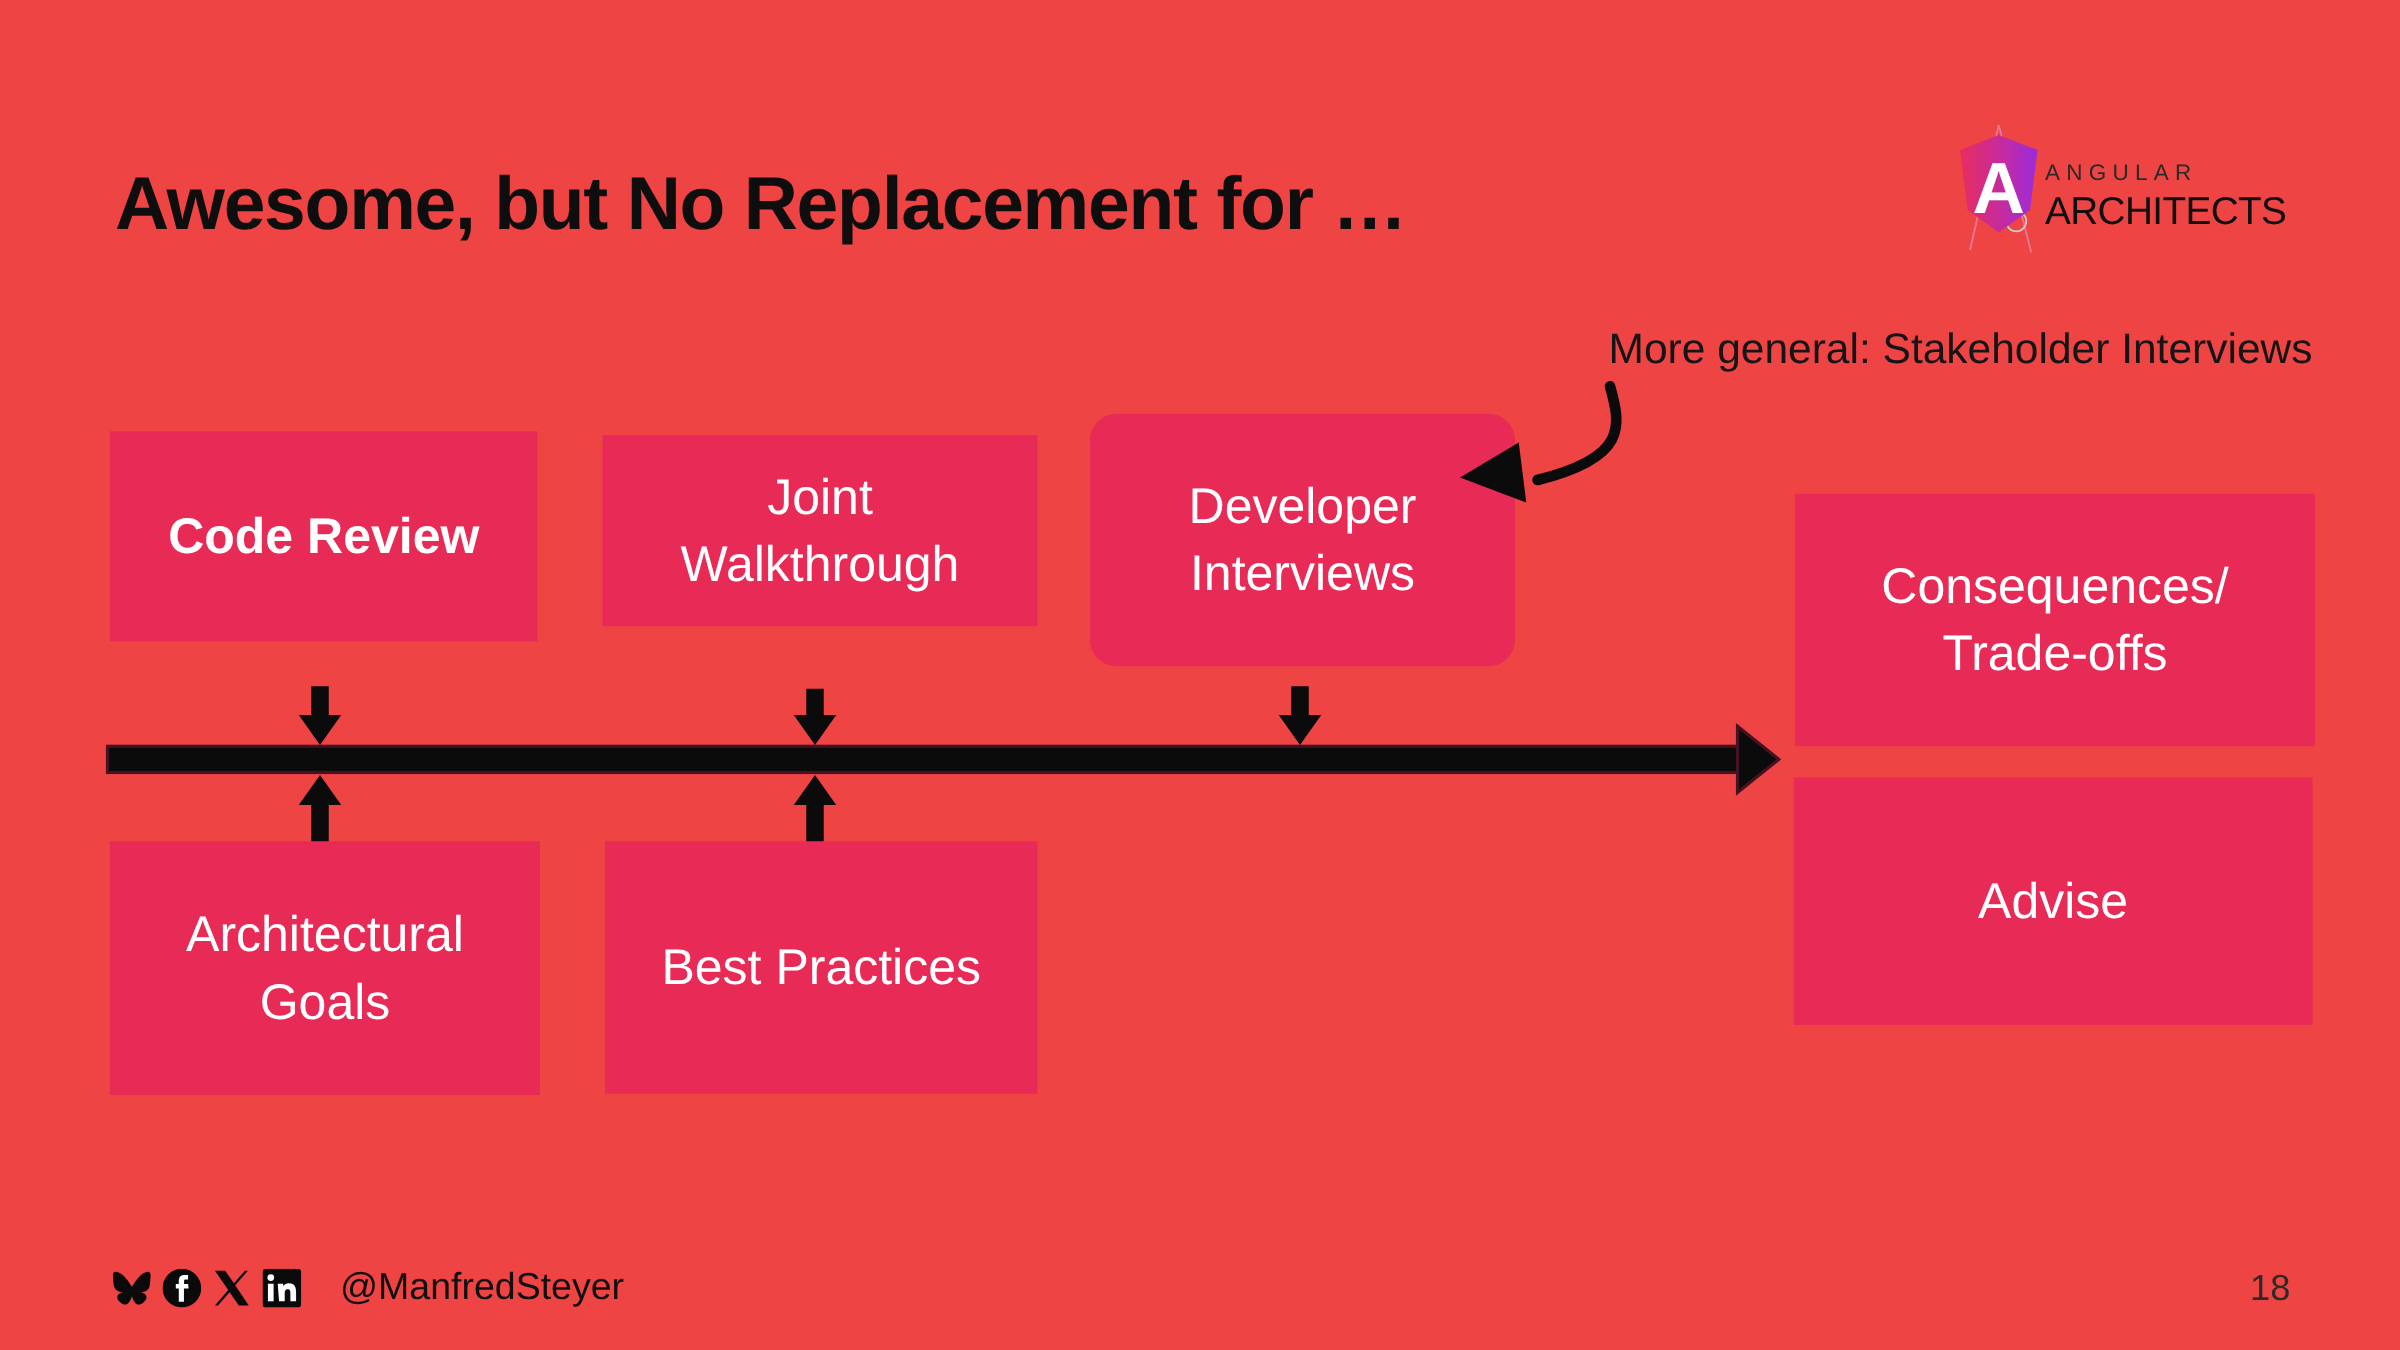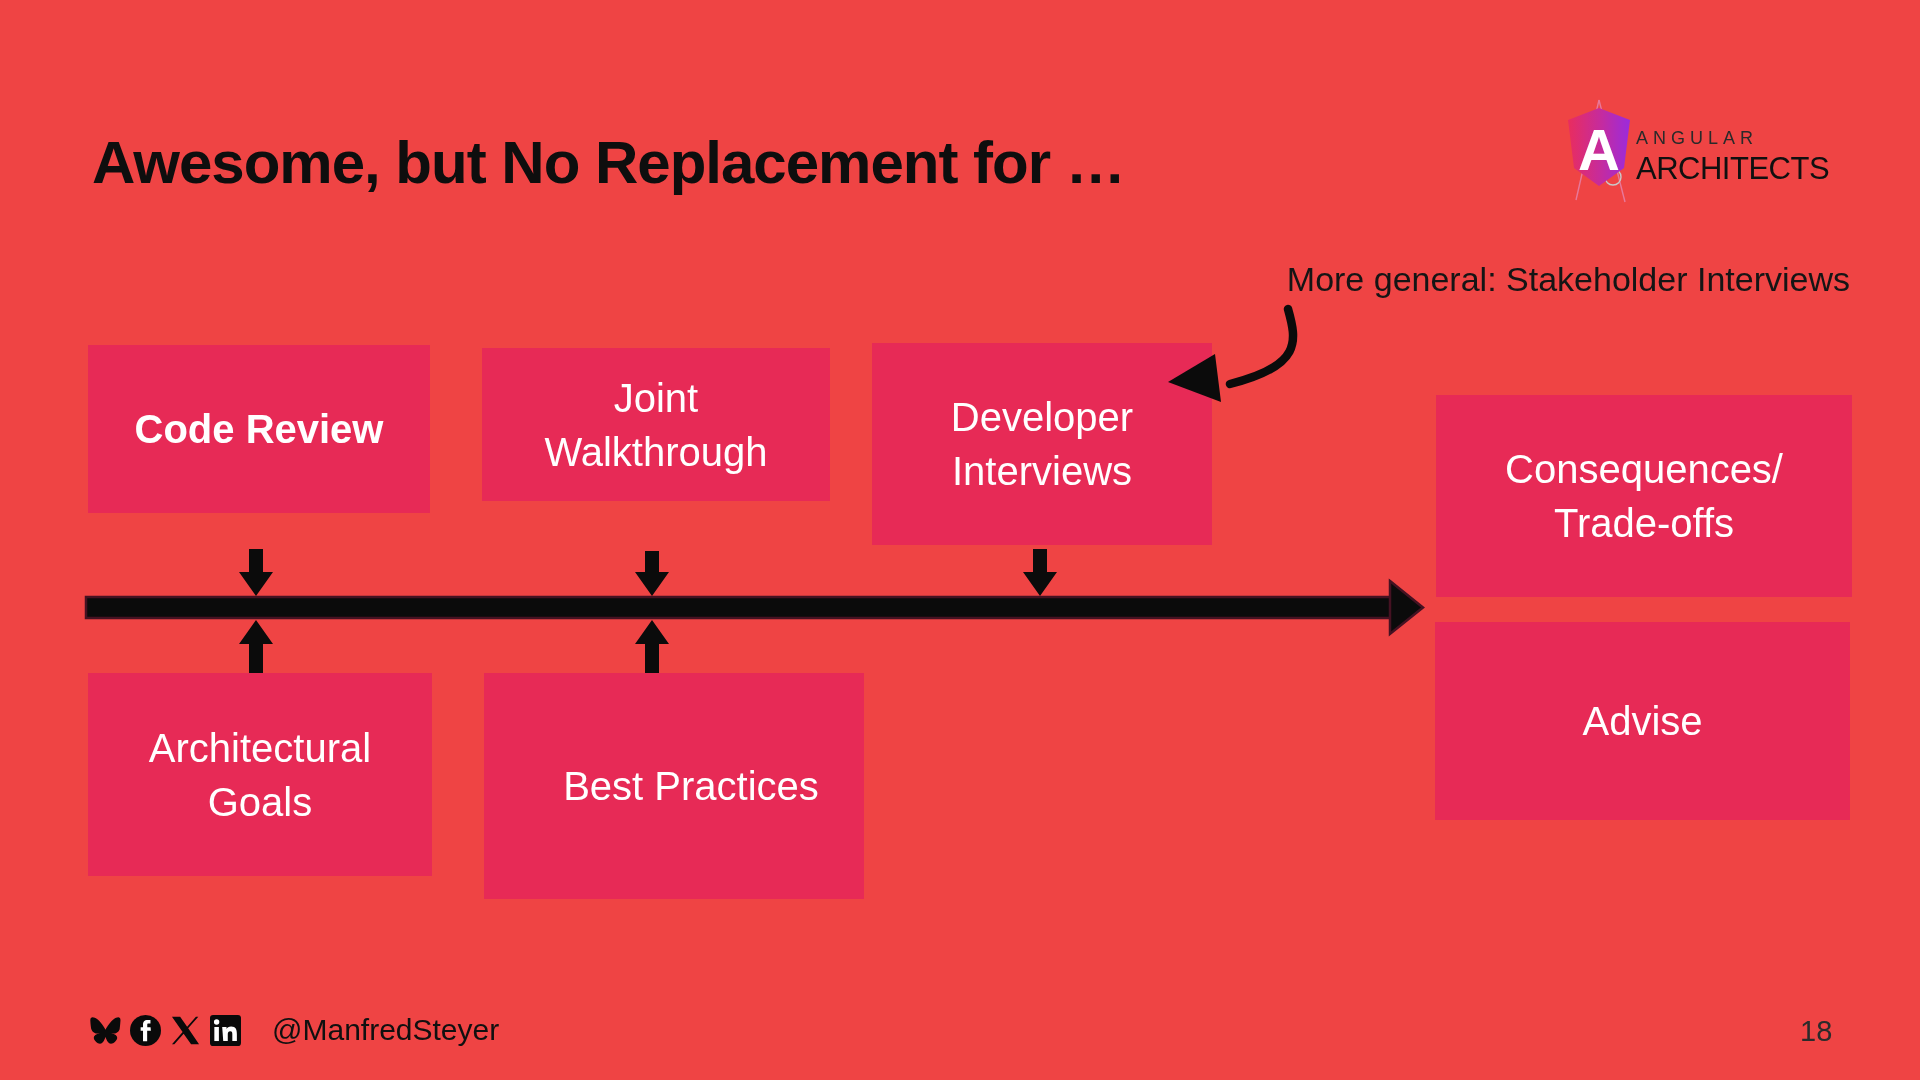--- a/index.html
+++ b/index.html
@@ -23,25 +23,25 @@
     font-size:34px;color:#151515;white-space:nowrap;
   }
   
   .pink-box{
     position:absolute;background:#E72A56;color:#ffffff;
     display:flex;align-items:center;justify-content:center;text-align:center;
     font-size:40px;line-height:1.35;white-space:pre-line;
   }
   .box-code-review{left:88px;top:345px;width:342px;height:168px;font-weight:bold;}
   .box-joint{left:482px;top:348px;width:348px;height:153px;}
-  .box-dev{left:872px;top:343px;width:340px;height:202px;}
+  .box-dev{left:872px;top:331px;width:340px;height:202px;border-radius:21px;}
   .box-consequences{left:1436px;top:395px;width:416px;height:202px;}
   .box-advise{left:1435px;top:622px;width:415px;height:198px;}
   .box-goals{left:88px;top:673px;width:344px;height:203px;align-items:center;}
-  .box-best{left:484px;top:673px;width:346px;height:226px;padding-left:34px;}
+  .box-best{left:484px;top:673px;width:346px;height:202px;}
   
   .arrows{position:absolute;left:0;top:0;width:1920px;height:1080px;pointer-events:none;z-index:5;}
   
   .footer{position:absolute;left:90px;top:1013px;display:flex;align-items:center;gap:9px;justify-content:center;}
   .footer .icon{width:31px;height:31px;display:block;}
   .handle{font-size:30px;color:#101010;margin-left:22px;}
   .page-number{position:absolute;left:1800px;top:1015px;font-size:29px;color:#2b2b2b;}
 </style>
 </head>
 <body>

